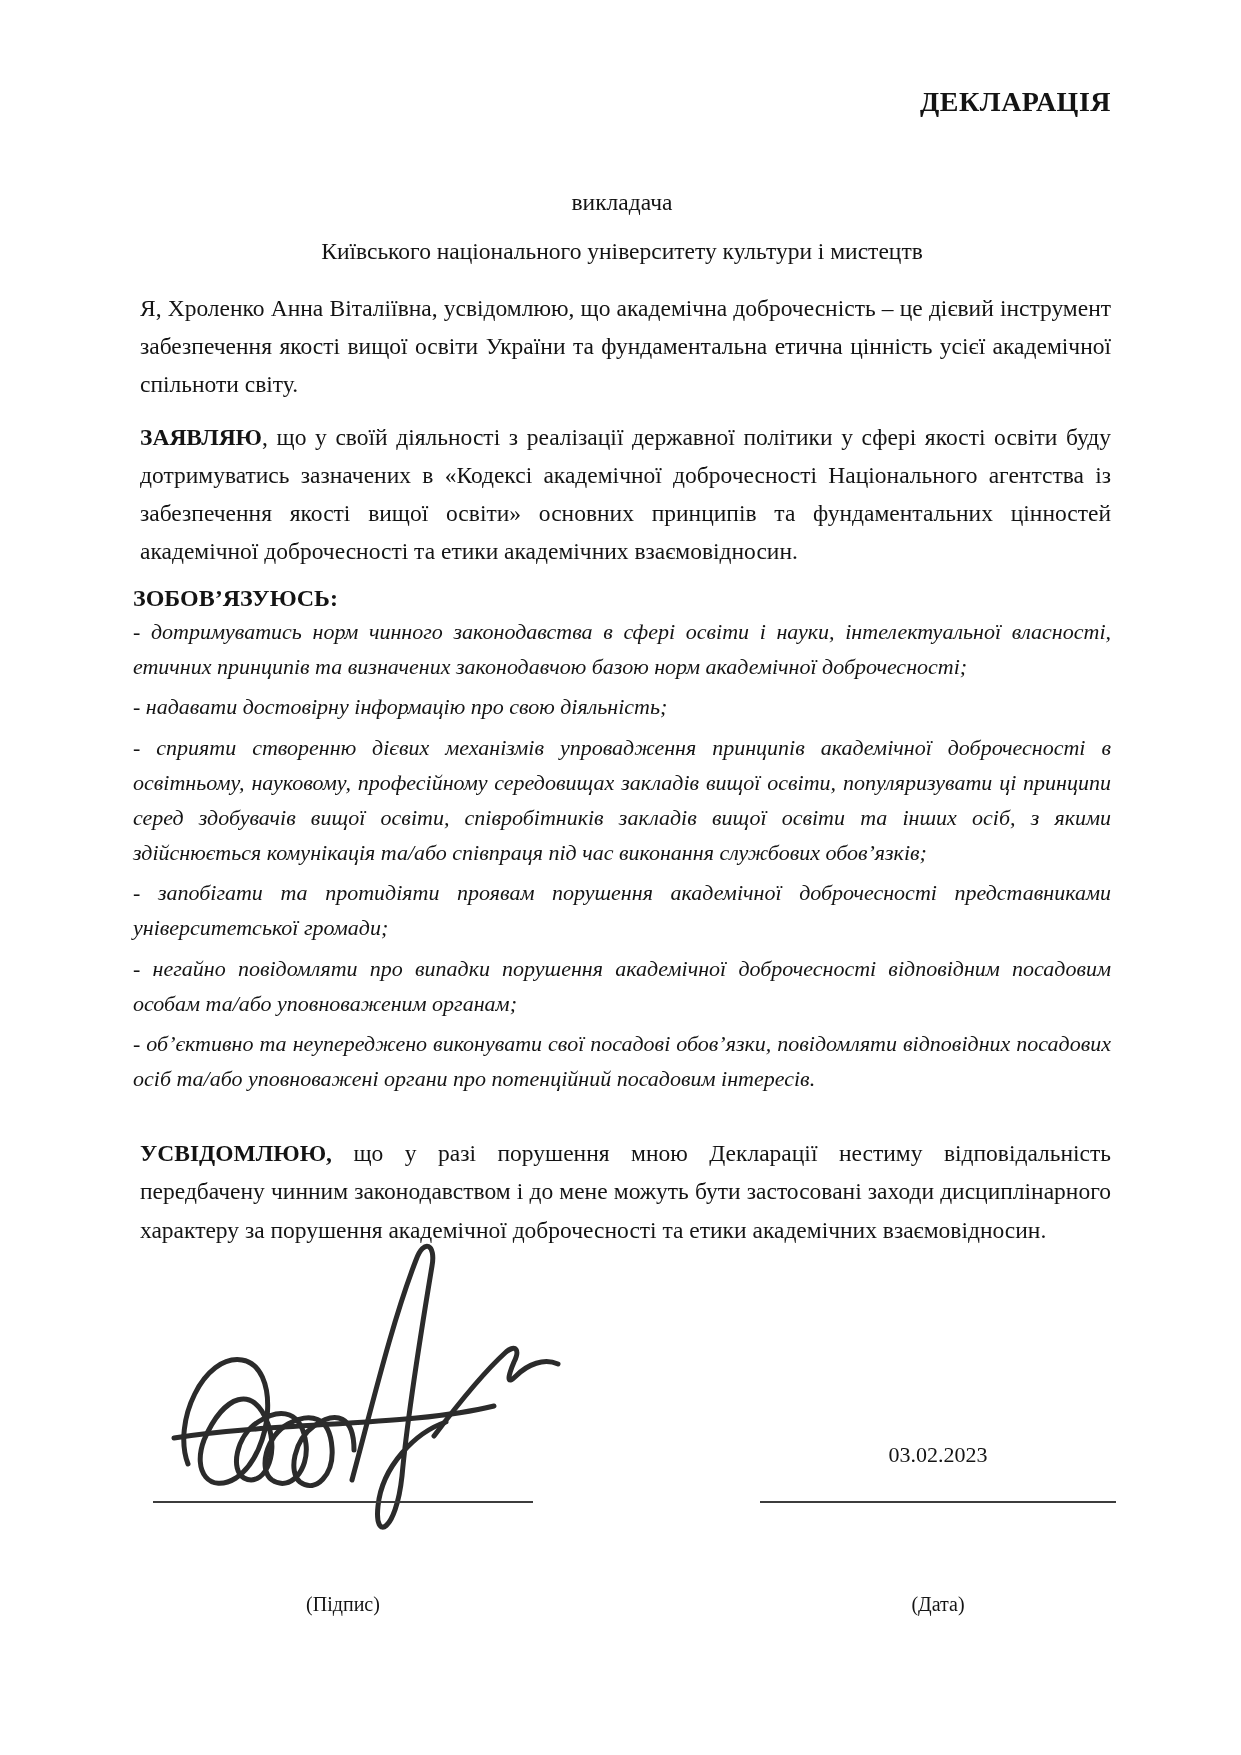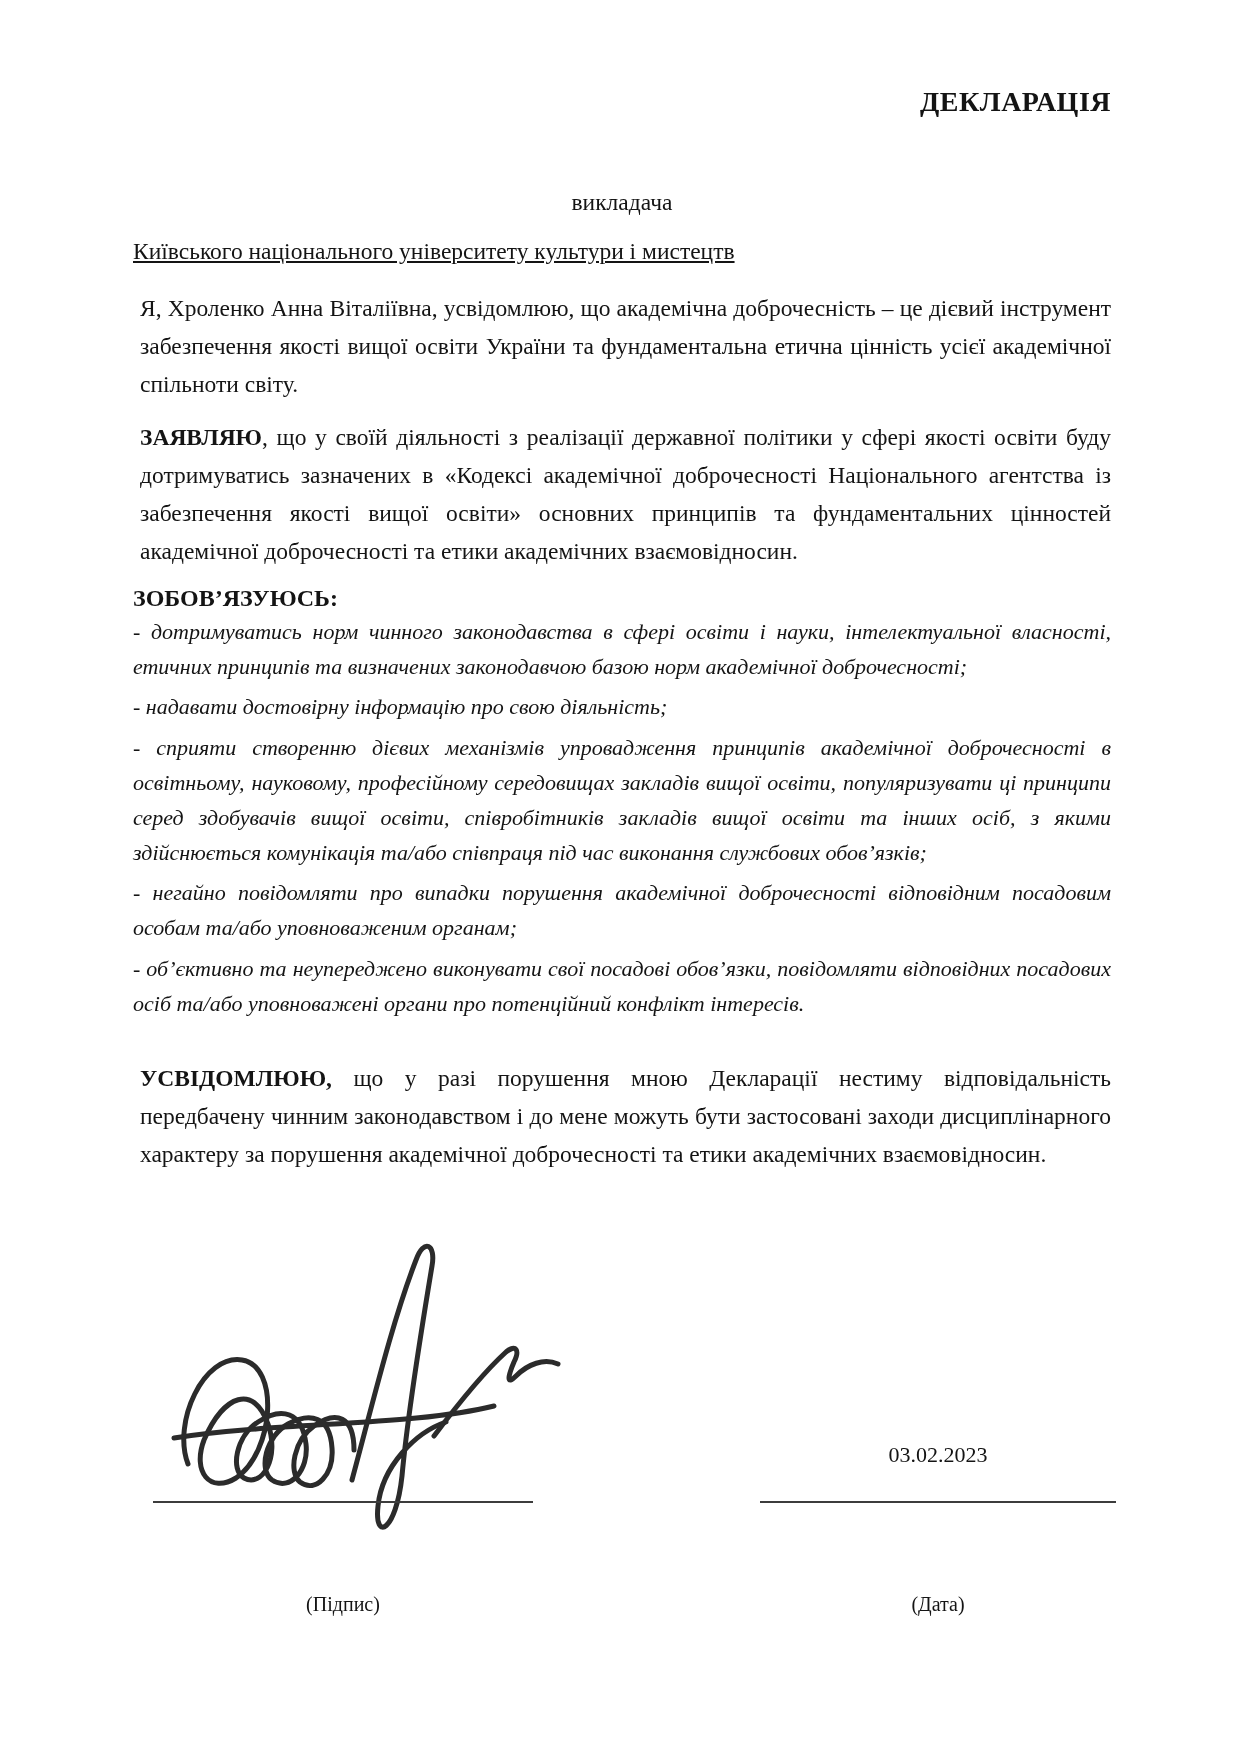--- a/index.html
+++ b/index.html
@@ -28,23 +28,23 @@
     letter-spacing: 0.5px;
     margin: 0 0 26px 0;
   }
   .subtitle {
     text-align: center;
     font-size: 23.5px;
     line-height: 1.65;
     margin: 0 0 16px 0;
   }
   .university {
+    text-align: center;
     font-size: 23.5px;
     margin: 4px 0 24px 0;
-    text-decoration: underline;
   }
   .para {
     font-size: 23.5px;
     line-height: 1.62;
     text-align: justify;
     margin: 0 0 15px 7px;
   }
   .lead { font-weight: bold; }
   .heading {
     font-size: 24px;
@@ -114,22 +114,23 @@
 
   <div class="para">Я, Хроленко Анна Віталіївна, усвідомлюю, що академічна доброчесність – це дієвий інструмент забезпечення якості вищої освіти України та фундаментальна етична цінність усієї академічної спільноти світу.</div>
 
   <div class="para"><span class="lead">ЗАЯВЛЯЮ</span><span>, що у своїй діяльності з реалізації державної політики у сфері якості освіти буду дотримуватись зазначених в «Кодексі академічної доброчесності Національного агентства із забезпечення якості вищої освіти» основних принципів та фундаментальних цінностей академічної доброчесності та етики академічних взаємовідносин.</span></div>
 
   <div class="heading">ЗОБОВ’ЯЗУЮСЬ:</div>
 
   <div class="item">- дотримуватись норм чинного законодавства в сфері освіти і науки, інтелектуальної власності, етичних принципів та визначених законодавчою базою норм академічної доброчесності;</div>
   <div class="item">- надавати достовірну інформацію про свою діяльність;</div>
   <div class="item">- сприяти створенню дієвих механізмів упровадження принципів академічної доброчесності в освітньому, науковому, професійному середовищах закладів вищої освіти, популяризувати ці принципи серед здобувачів вищої освіти, співробітників закладів вищої освіти та інших осіб, з якими здійснюється комунікація та/або співпраця під час виконання службових обов’язків;</div>
+  <div class="item">- запобігати та протидіяти проявам порушення академічної доброчесності представниками університетської громади;</div>
   <div class="item">- негайно повідомляти про випадки порушення академічної доброчесності відповідним посадовим особам та/або уповноваженим органам;</div>
-  <div class="item">- об’єктивно та неупереджено виконувати свої посадові обов’язки, повідомляти відповідних посадових осіб та/або уповноважені органи про потенційний конфлікт інтересів.</div>
+  <div class="item">- об’єктивно та неупереджено виконувати свої посадові обов’язки, повідомляти відповідних посадових осіб та/або уповноважені органи про потенційний посадовим інтересів.</div>
 
   <div class="para ack"><span class="lead">УСВІДОМЛЮЮ,</span><span> що у разі порушення мною Декларації нестиму відповідальність передбачену чинним законодавством і до мене можуть бути застосовані заходи дисциплінарного характеру за порушення академічної доброчесності та етики академічних взаємовідносин.</span></div>
 </div>
 
 <svg class="signature-svg" viewBox="0 0 470 326" aria-hidden="true">
   <path d="M42,238 C26,196 58,128 96,134 C134,140 128,226 90,252 C64,268 46,246 58,214 C78,168 108,158 122,198 C134,232 116,262 98,252 C84,244 90,210 112,196 C136,180 156,186 160,218 C163,244 144,266 126,254 C112,244 120,210 142,198 C164,186 184,190 186,222 C188,248 170,268 154,256 C142,246 148,214 168,200 C190,184 208,190 208,224"></path>
   <path d="M28,212 C130,196 268,200 348,180"></path>
   <path d="M206,254 C226,180 246,96 270,34 C278,12 290,18 286,40 C276,100 262,184 256,250 C250,306 228,316 232,280 C236,240 270,206 300,196"></path>
   <path d="M288,210 C312,178 338,146 360,126 C370,118 374,124 368,136 C362,150 360,160 370,150 C382,138 398,132 412,138"></path>
 </svg>

